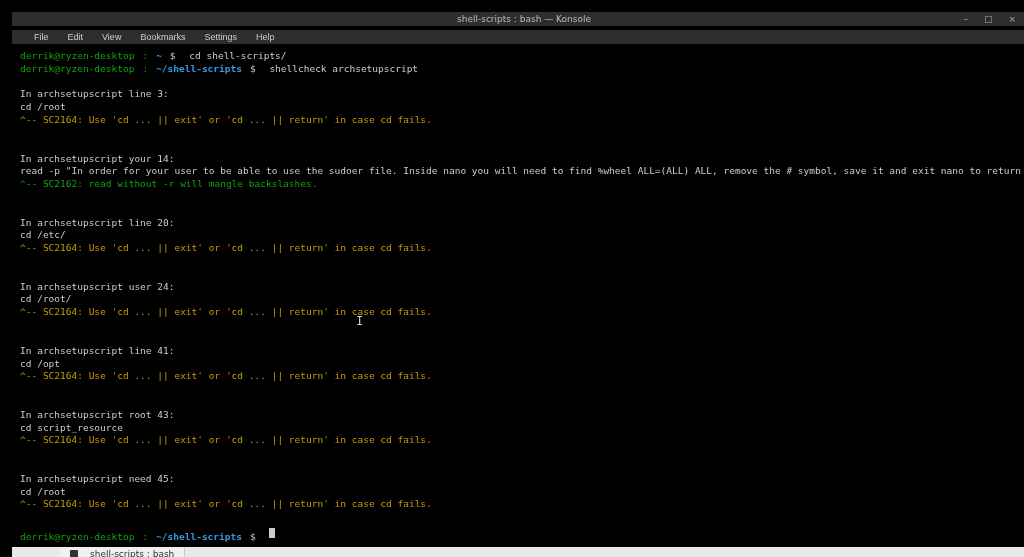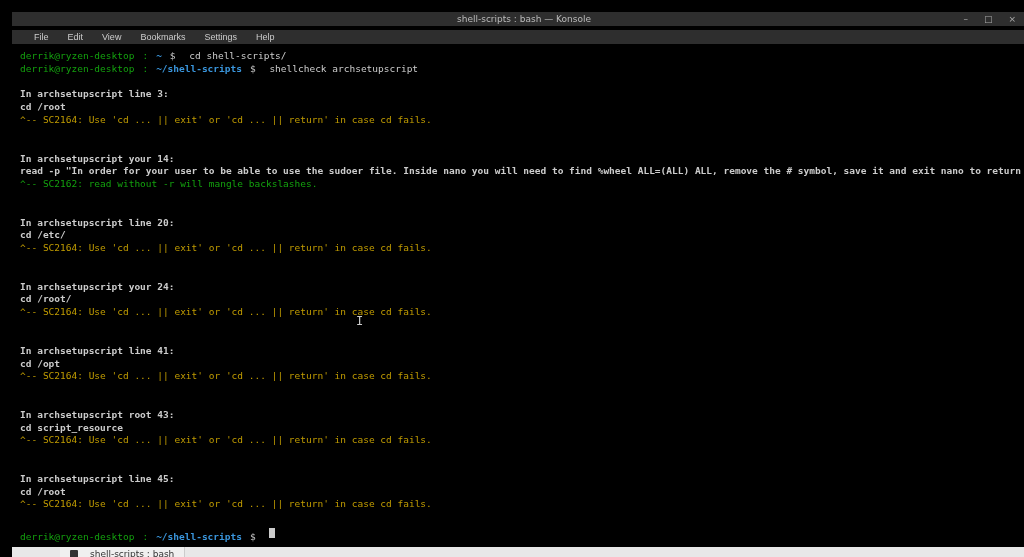--- a/index.html
+++ b/index.html
@@ -53,21 +53,21 @@
       padding: 2px 4px;
       line-height: 1.35;
       height: 515px;
       overflow: hidden;
       white-space: pre;
     }
     .prompt-user { color: #13a10e; font-weight: normal; }
     .prompt-path { color: #3a96dd; font-weight: bold; }
     .prompt-dollar { color: #ccc; }
     .cmd { color: #ccc; }
-    .out-white { color: #ccc; font-weight: bold; }
+    .out-white { color: #ccc; }
     .out-green { color: #13a10e; }
     .out-yellow { color: #c19c00; }
     .cursor-block {
       display: inline-block;
       width: 6px;
       height: 10px;
       background: #ccc;
       vertical-align: text-bottom;
     }
     .text-cursor {
@@ -140,36 +140,36 @@
 <span class="out-white">In archsetupscript your 14:</span>
 <span class="out-white">read -p "In order for your user to be able to use the sudoer file. Inside nano you will need to find %wheel ALL=(ALL) ALL, remove the # symbol, save it and exit nano to return to the script."</span>
 <span class="out-green">^-- SC2162: read without -r will mangle backslashes.</span>
 
 
 <span class="out-white">In archsetupscript line 20:</span>
 <span class="out-white">cd /etc/</span>
 <span class="out-yellow">^-- SC2164: Use 'cd ... || exit' or 'cd ... || return' in case cd fails.</span>
 
 
-<span class="out-white">In archsetupscript your 24:</span>
+<span class="out-white">In archsetupscript user 24:</span>
 <span class="out-white">cd /root/</span>
 <span class="out-yellow">^-- SC2164: Use 'cd ... || exit' or 'cd ... || return' in case cd fails.</span>
 
 
 <span class="out-white">In archsetupscript line 41:</span>
 <span class="out-white">cd /opt</span>
 <span class="out-yellow">^-- SC2164: Use 'cd ... || exit' or 'cd ... || return' in case cd fails.</span>
 
 
 <span class="out-white">In archsetupscript root 43:</span>
 <span class="out-white">cd script_resource</span>
 <span class="out-yellow">^-- SC2164: Use 'cd ... || exit' or 'cd ... || return' in case cd fails.</span>
 
 
-<span class="out-white">In archsetupscript line 45:</span>
+<span class="out-white">In archsetupscript need 45:</span>
 <span class="out-white">cd /root</span>
 <span class="out-yellow">^-- SC2164: Use 'cd ... || exit' or 'cd ... || return' in case cd fails.</span>
 
 <span class="prompt-user">derrik@ryzen-desktop</span><span class="prompt-user">:</span><span class="prompt-path">~/shell-scripts</span><span class="prompt-dollar">$ </span><span class="cursor-block"></span></div>
 
 <span class="text-cursor">I</span>
 
 <div class="taskbar">
   <div class="taskbar-item">
     <span class="taskbar-icon"></span>

